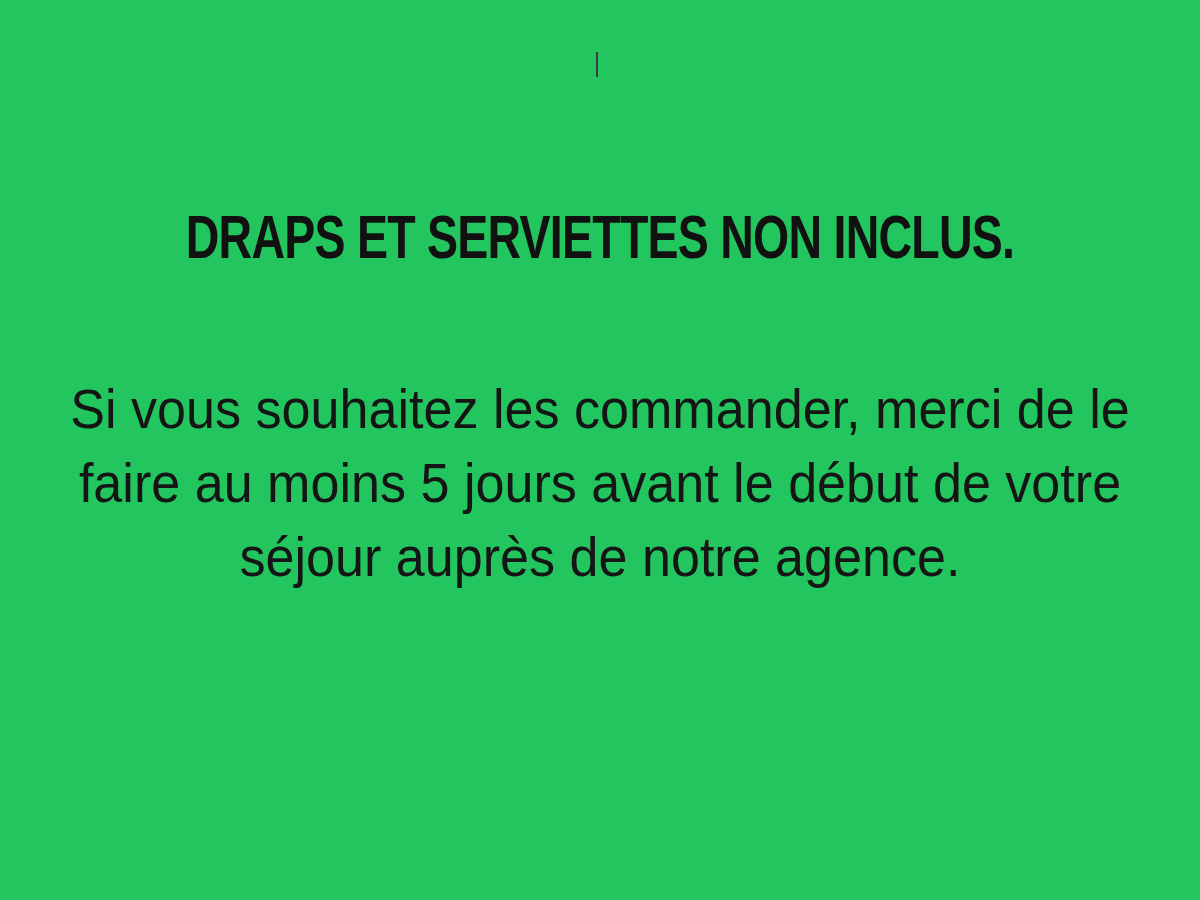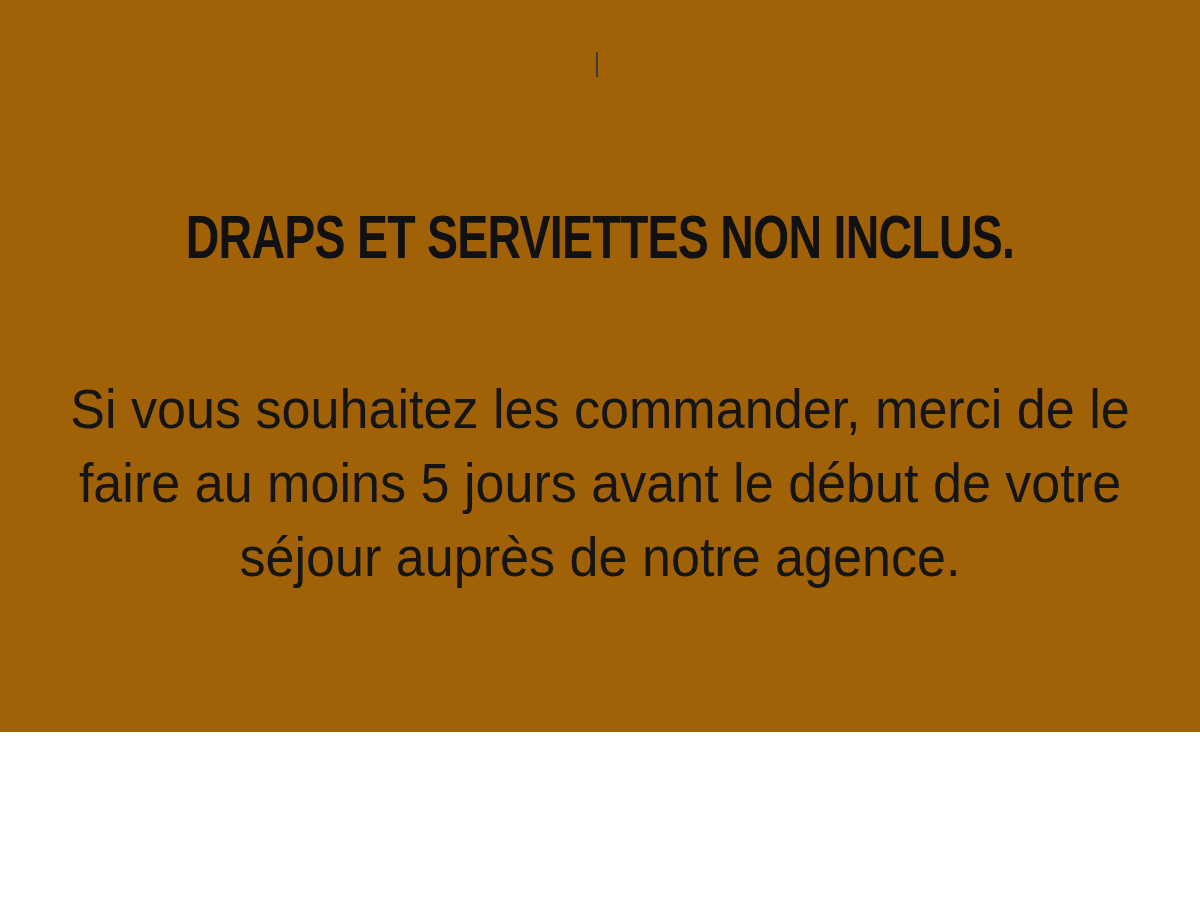--- a/index.html
+++ b/index.html
@@ -3,22 +3,22 @@
 <meta charset="utf-8">
 <style>
   html, body {
     margin: 0;
     padding: 0;
     background: #ffffff;
   }
   .page {
     position: relative;
     width: 1200px;
-    height: 732px;
-    background: #a16207;
+    height: 900px;
+    background: #22c55e;
     overflow: hidden;
     font-family: "Liberation Sans", sans-serif;
     color: #161616;
   }
   .caret {
     position: absolute;
     left: 596px;
     top: 52px;
     width: 2px;
     height: 25px;

